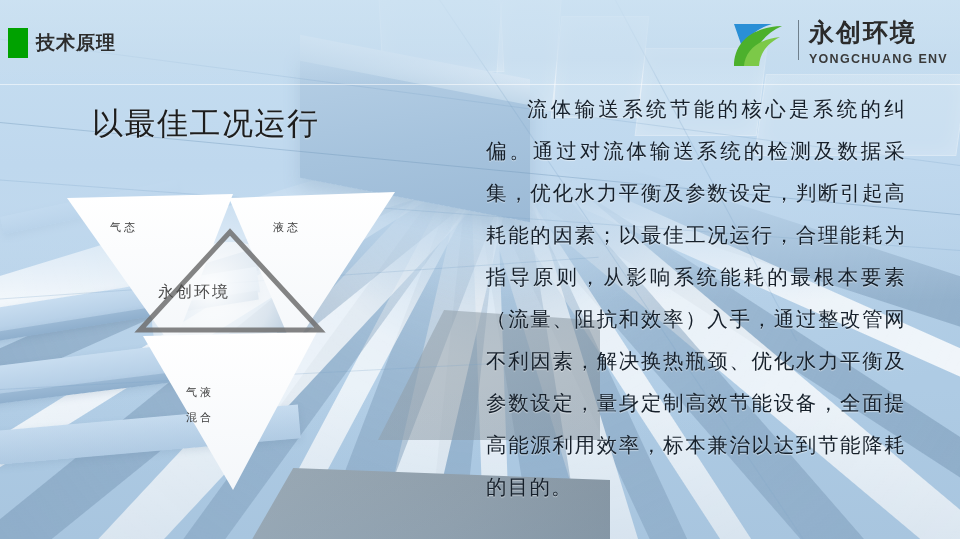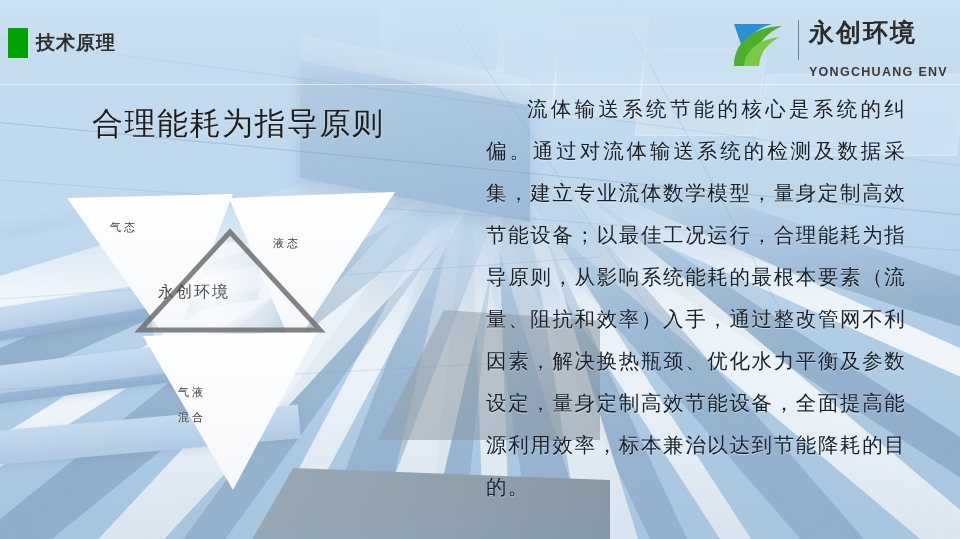--- a/index.html
+++ b/index.html
@@ -170,21 +170,21 @@
     font-weight: bold;
     color: #2b2b2b;
     letter-spacing: 2px;
     white-space: nowrap;
   }
   .logo-en {
     font-size: 12.5px;
     font-weight: bold;
     color: #3a3a3a;
     letter-spacing: 1.3px;
-    margin-top: 21px;
+    margin-top: 8px;
     white-space: nowrap;
   }
 
   
   .slide-title {
     position: absolute;
     left: 92px; top: 103px;
     font-size: 31px;
     color: #1d1d1d;
     letter-spacing: 1.5px;
@@ -201,22 +201,22 @@
   .diagram svg { display: block; }
   .dlabel {
     position: absolute;
     color: #3a3a3a;
     font-size: 11px;
     letter-spacing: 3px;
     white-space: nowrap;
     text-align: center;
   }
   .dlabel.gas    { left: 55px; top: 48px; }
-  .dlabel.liquid { left: 218px; top: 64px; text-align: right; }
-  .dlabel.mix    { left: 123px; top: 208px; line-height: 25px; }
+  .dlabel.liquid { left: 218px; top: 48px; text-align: right; }
+  .dlabel.mix    { left: 131px; top: 208px; line-height: 25px; }
   .dlabel.center {
     left: 103px; top: 110px;
     font-size: 16px;
     color: #4a4a4a;
     letter-spacing: 2px;
   }
 
   
   .body-text {
     position: absolute;
@@ -309,21 +309,21 @@
         <path d="M12 46 C13 31 26 19 48 17 C34 24 28 34 27 46 Z" fill="#7cc948"></path>
       </svg>
     </div>
     <div class="logo-div"></div>
     <div class="logo-words">
       <div class="logo-cn">永创环境</div>
       <div class="logo-en">YONGCHUANG ENV</div>
     </div>
   </div>
 
-  <div class="slide-title">合理能耗为指导原则</div>
+  <div class="slide-title">以最佳工况运行</div>
 
   <div class="diagram">
     <svg width="350" height="330" viewBox="0 0 350 330">
       <defs>
         <radialGradient id="sphereGrad" cx="38%" cy="30%" r="72%">
           <stop offset="0%" stop-color="#ffffff" stop-opacity="0.98"></stop>
           <stop offset="55%" stop-color="#f3f6f9" stop-opacity="0.72"></stop>
           <stop offset="100%" stop-color="#c9d6e2" stop-opacity="0.30"></stop>
         </radialGradient>
         <linearGradient id="triGrad" x1="0" y1="0" x2="0" y2="1">
@@ -345,15 +345,15 @@
 
     <div class="dlabel gas">气态</div>
     <div class="dlabel liquid">液态</div>
     <div class="dlabel mix">
       <div>气液</div>
       <div>混合</div>
     </div>
     <div class="dlabel center">永创环境</div>
   </div>
 
-  <div class="body-text">流体输送系统节能的核心是系统的纠偏。通过对流体输送系统的检测及数据采集，建立专业流体数学模型，量身定制高效节能设备；以最佳工况运行，合理能耗为指导原则，从影响系统能耗的最根本要素（流量、阻抗和效率）入手，通过整改管网不利因素，解决换热瓶颈、优化水力平衡及参数设定，量身定制高效节能设备，全面提高能源利用效率，标本兼治以达到节能降耗的目的。</div>
+  <div class="body-text">流体输送系统节能的核心是系统的纠偏。通过对流体输送系统的检测及数据采集，优化水力平衡及参数设定，判断引起高耗能的因素；以最佳工况运行，合理能耗为指导原则，从影响系统能耗的最根本要素（流量、阻抗和效率）入手，通过整改管网不利因素，解决换热瓶颈、优化水力平衡及参数设定，量身定制高效节能设备，全面提高能源利用效率，标本兼治以达到节能降耗的目的。</div>
 
 </div>
 
 </body></html>

